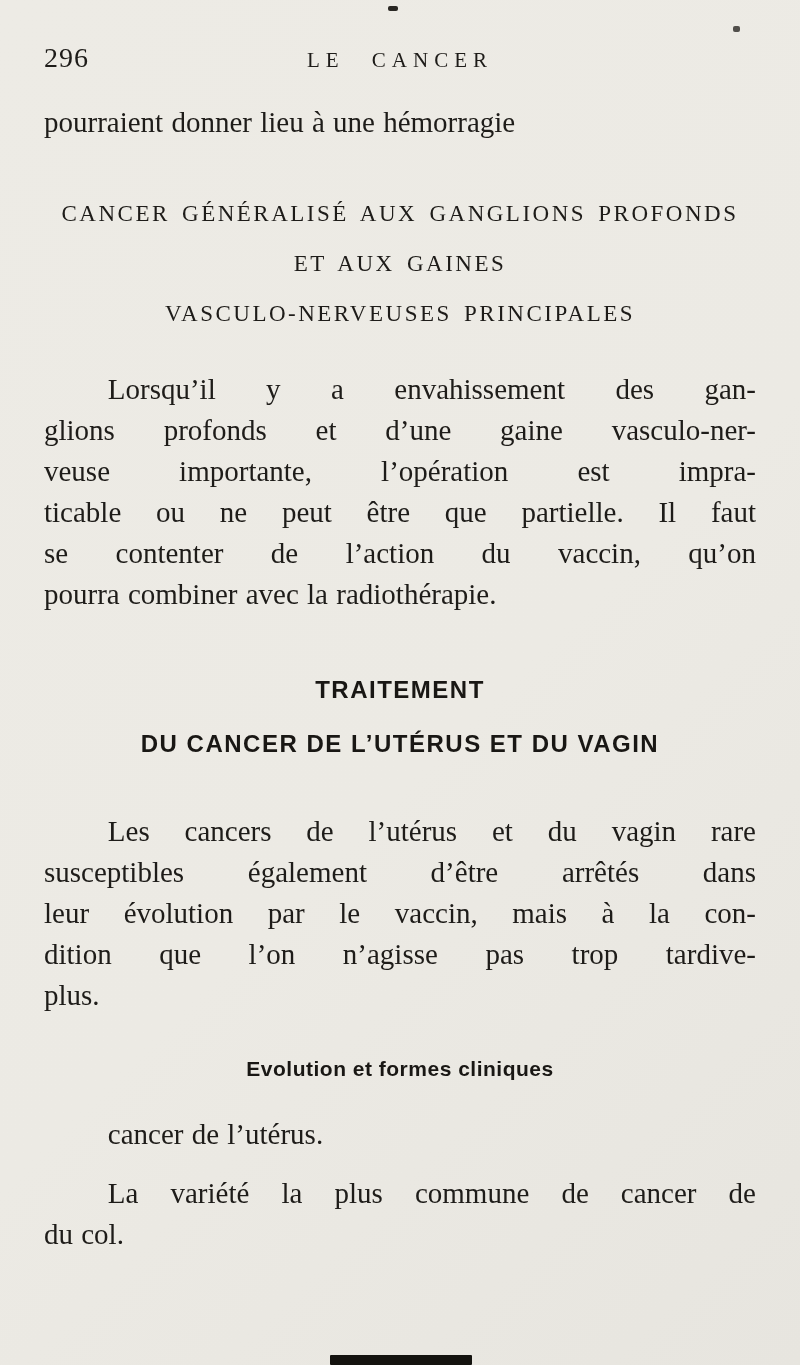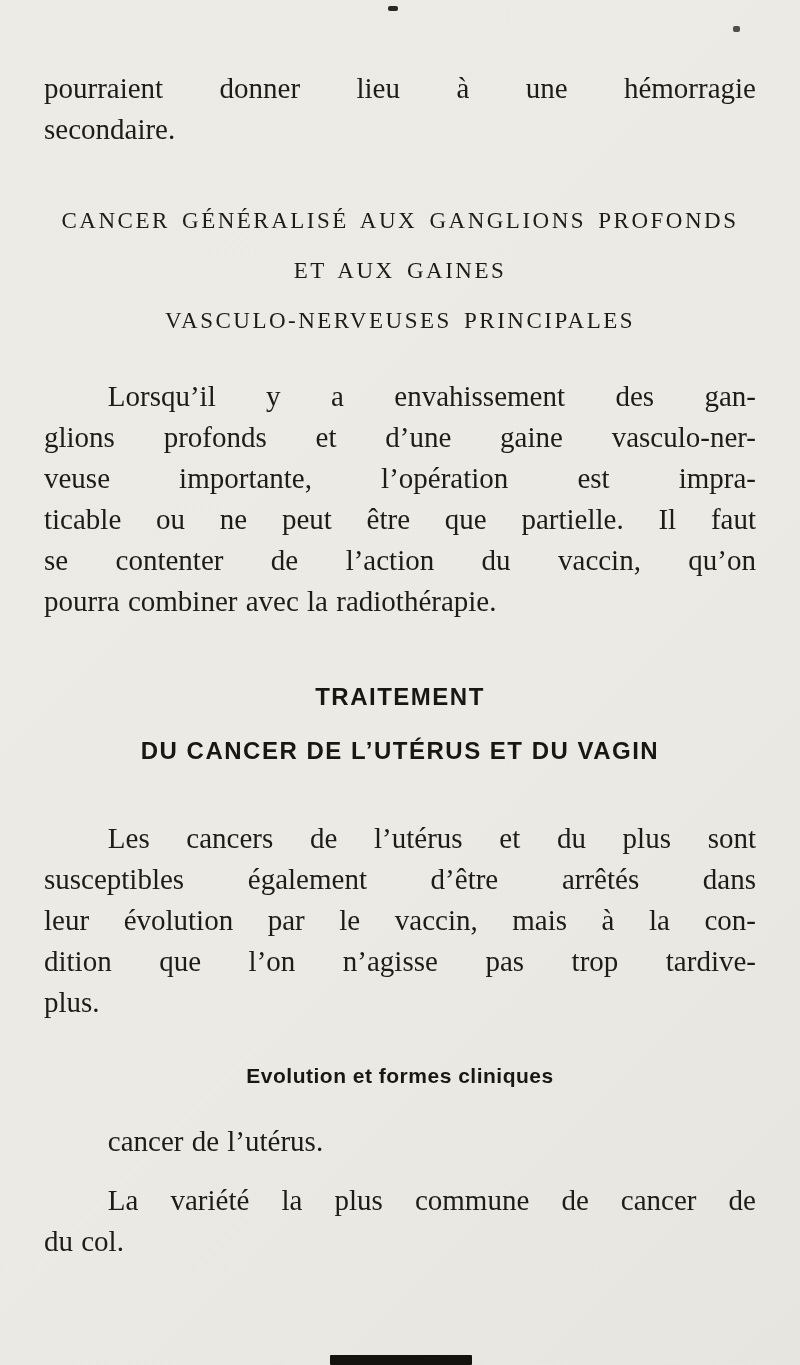--- a/index.html
+++ b/index.html
@@ -78,24 +78,27 @@
   }
 </style>
 </head>
 <body>
 
 <div class="page">
 
   <span class="speck s1"></span>
   <span class="speck s2"></span>
 
+  <header class="pagehead">
+    <span class="pagenum">296</span>
+    <span class="runhead">LE CANCER</span>
+  </header>
 
   <div class="para noindent p-continuation">
       <div class="line">pourraient donner lieu à une hémorragie</div>
-      <div class="line">secondaire.</div>
     </div>
 
   <div class="sechead">
       <div class="line">CANCER GÉNÉRALISÉ AUX GANGLIONS PROFONDS</div>
       <div class="line">ET AUX GAINES</div>
       <div class="line">VASCULO-NERVEUSES PRINCIPALES</div>
     </div>
 
   <div class="para indent p-lorsquil">
       <div class="line">Lorsqu’il y a envahissement des gan-</div>
@@ -105,21 +108,21 @@
       <div class="line">se contenter de l’action du vaccin, qu’on</div>
       <div class="line">pourra combiner avec la radiothérapie.</div>
     </div>
 
   <div class="bighead">
       <div class="line">TRAITEMENT</div>
       <div class="line">DU CANCER DE L’UTÉRUS ET DU VAGIN</div>
     </div>
 
   <div class="para indent p-les-cancers">
-      <div class="line">Les cancers de l’utérus et du plus sont</div>
+      <div class="line">Les cancers de l’utérus et du vagin rare</div>
       <div class="line">susceptibles également d’être arrêtés dans</div>
       <div class="line">leur évolution par le vaccin, mais à la con-</div>
       <div class="line">dition que l’on n’agisse pas trop tardive-</div>
       <div class="line">plus.</div>
     </div>
 
   <div class="subhead">Evolution et formes cliniques</div>
 
   <div class="para indent p-le-cancer">
       <div class="line">cancer de l’utérus.</div>

